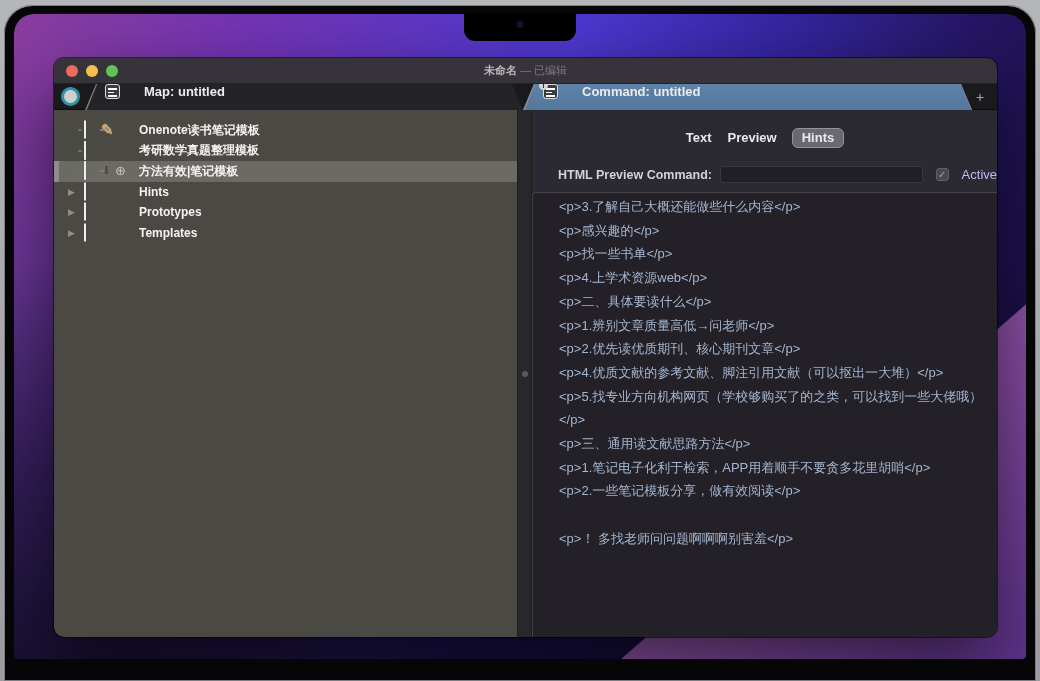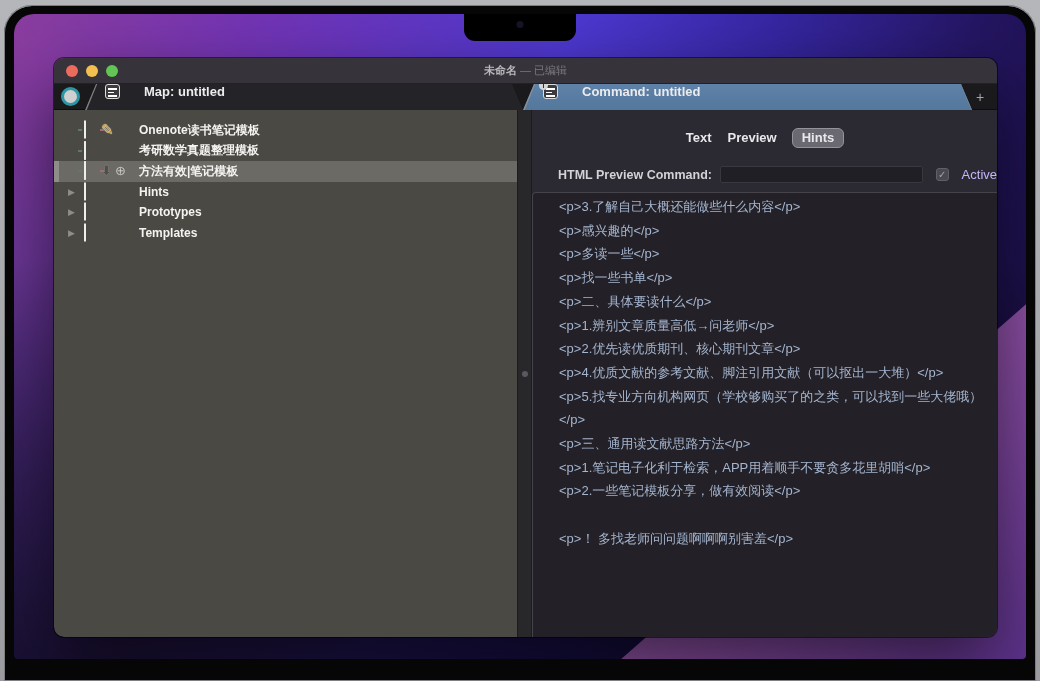--- a/index.html
+++ b/index.html
@@ -243,22 +243,22 @@
               <span class="chk-wrap">
                 <span class="checkbox">✓</span>
                 <span class="chk-label">Active</span>
               </span>
             </div>
           </div>
 
           <div class="export-body">
             <div class="code-line">&lt;p&gt;3.了解自己大概还能做些什么内容&lt;/p&gt;</div>
             <div class="code-line">&lt;p&gt;感兴趣的&lt;/p&gt;</div>
-            <div class="code-line">&lt;p&gt;多读一些&lt;/p&gt;</div>
             <div class="code-line">&lt;p&gt;找一些书单&lt;/p&gt;</div>
+            <div class="code-line">&lt;p&gt;4.上学术资源web&lt;/p&gt;</div>
             <div class="code-line">&lt;p&gt;二、具体要读什么&lt;/p&gt;</div>
             <div class="code-line">&lt;p&gt;1.辨别文章质量高低→问老师&lt;/p&gt;</div>
             <div class="code-line">&lt;p&gt;2.优先读优质期刊、核心期刊文章&lt;/p&gt;</div>
             <div class="code-line">&lt;p&gt;4.优质文献的参考文献、脚注引用文献（可以抠出一大堆）&lt;/p&gt;</div>
             <div class="code-line">&lt;p&gt;5.找专业方向机构网页（学校够购买了的之类，可以找到一些大佬哦）</div>
             <div class="code-line">&lt;/p&gt;</div>
             <div class="code-line">&lt;p&gt;三、通用读文献思路方法&lt;/p&gt;</div>
             <div class="code-line">&lt;p&gt;1.笔记电子化利于检索，APP用着顺手不要贪多花里胡哨&lt;/p&gt;</div>
             <div class="code-line">&lt;p&gt;2.一些笔记模板分享，做有效阅读&lt;/p&gt;</div>
             <div class="code-line"></div>

